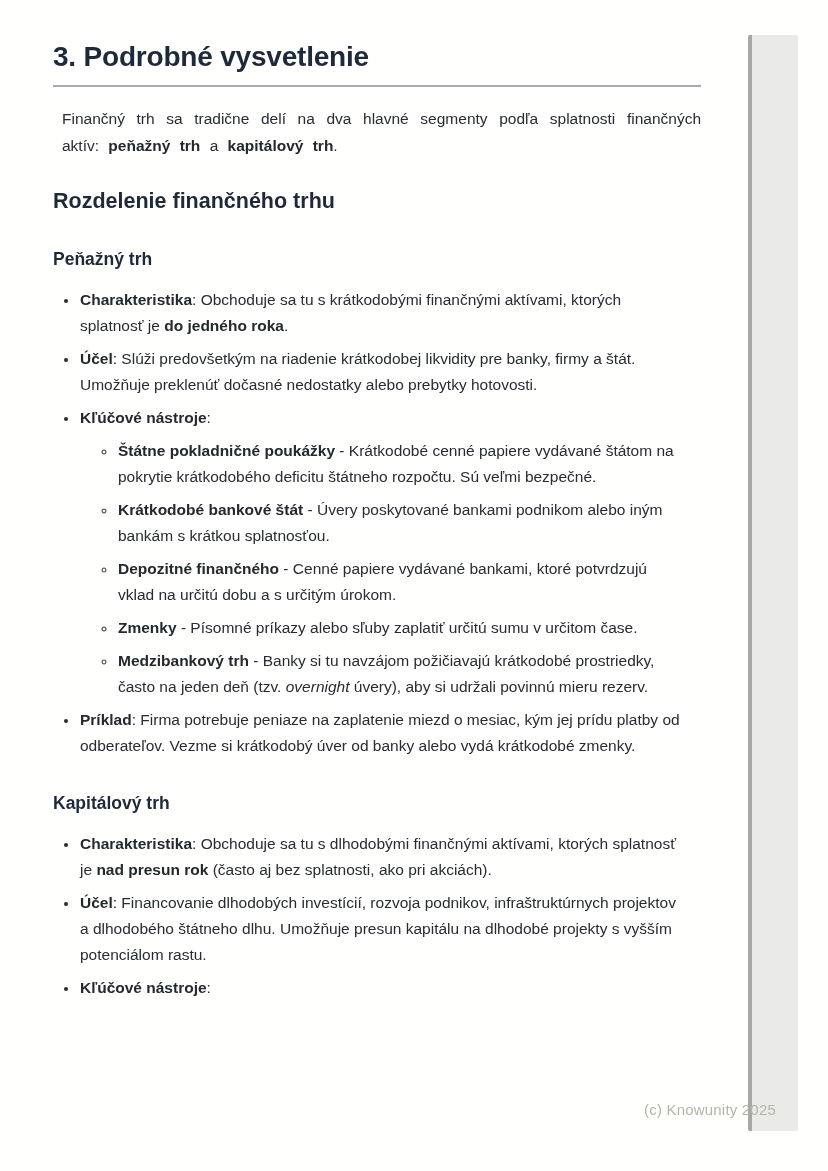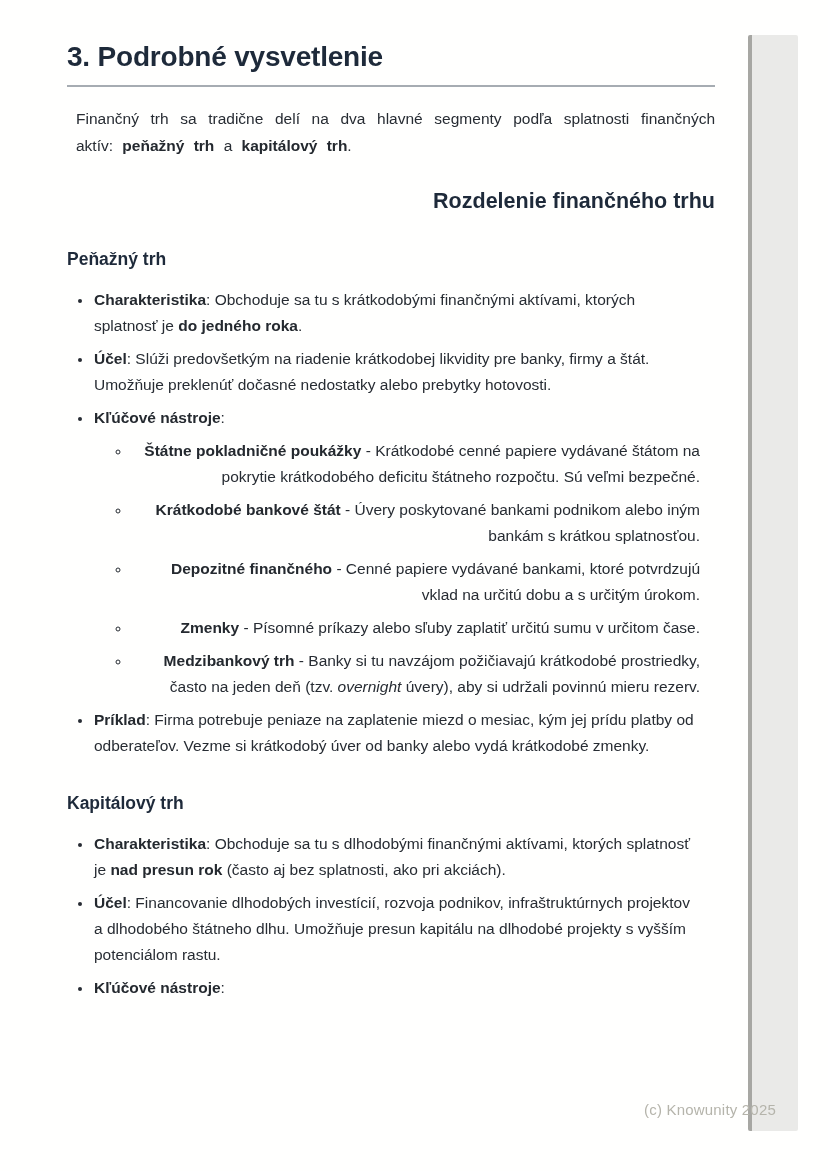--- a/index.html
+++ b/index.html
@@ -10,21 +10,21 @@
   body {
     width: 828px;
     height: 1171px;
     position: relative;
     overflow: hidden;
     font-family: "Liberation Sans", "DejaVu Sans", sans-serif;
     color: #272c33;
   }
   .content {
     position: absolute;
-    left: 67px;
+    left: 53px;
     top: 0;
     width: 648px;
   }
   h1.doc-title {
     margin: 40px 0 0 0;
     font-size: 28px;
     line-height: 33px;
     font-weight: 700;
     color: #1e2a3a;
     letter-spacing: -0.2px;
@@ -41,21 +41,20 @@
     line-height: 27px;
     text-align: justify;
     word-spacing: 5px;
   }
   h2.section-heading {
     margin: 29px 0 0 0;
     font-size: 21.5px;
     line-height: 27px;
     font-weight: 700;
     color: #1e2a3a;
-    text-align: right;
   }
   h3.sub-heading {
     margin: 33px 0 0 0;
     font-size: 17.5px;
     line-height: 23px;
     font-weight: 700;
     color: #1e2a3a;
   }
   ul.lvl1 {
     margin: 16px 15px 0 0;
@@ -64,21 +63,21 @@
     line-height: 26px;
     list-style-type: disc;
   }
   ul.lvl1 > li { margin: 0 0 7px 0; padding-left: 1px; }
   ul.lvl1 > li::marker { font-size: 13px; color: #272c33; }
   ul.lvl2 {
     margin: 7px 0 3px 0;
     padding: 0 0 0 37px;
     list-style-type: circle;
   }
-  ul.lvl2 > li { margin: 0 0 7px 0; padding-left: 1px; text-align: right; }
+  ul.lvl2 > li { margin: 0 0 7px 0; padding-left: 1px; }
   ul.lvl2 > li::marker { font-size: 13px; color: #272c33; }
   .li-text strong, p.intro strong { font-weight: 700; color: #24292f; }
   .li-text em { font-style: italic; }
   .page-edge {
     position: absolute;
     left: 748px;
     top: 35px;
     width: 46px;
     height: 1096px;
     background: #eaeae8;

